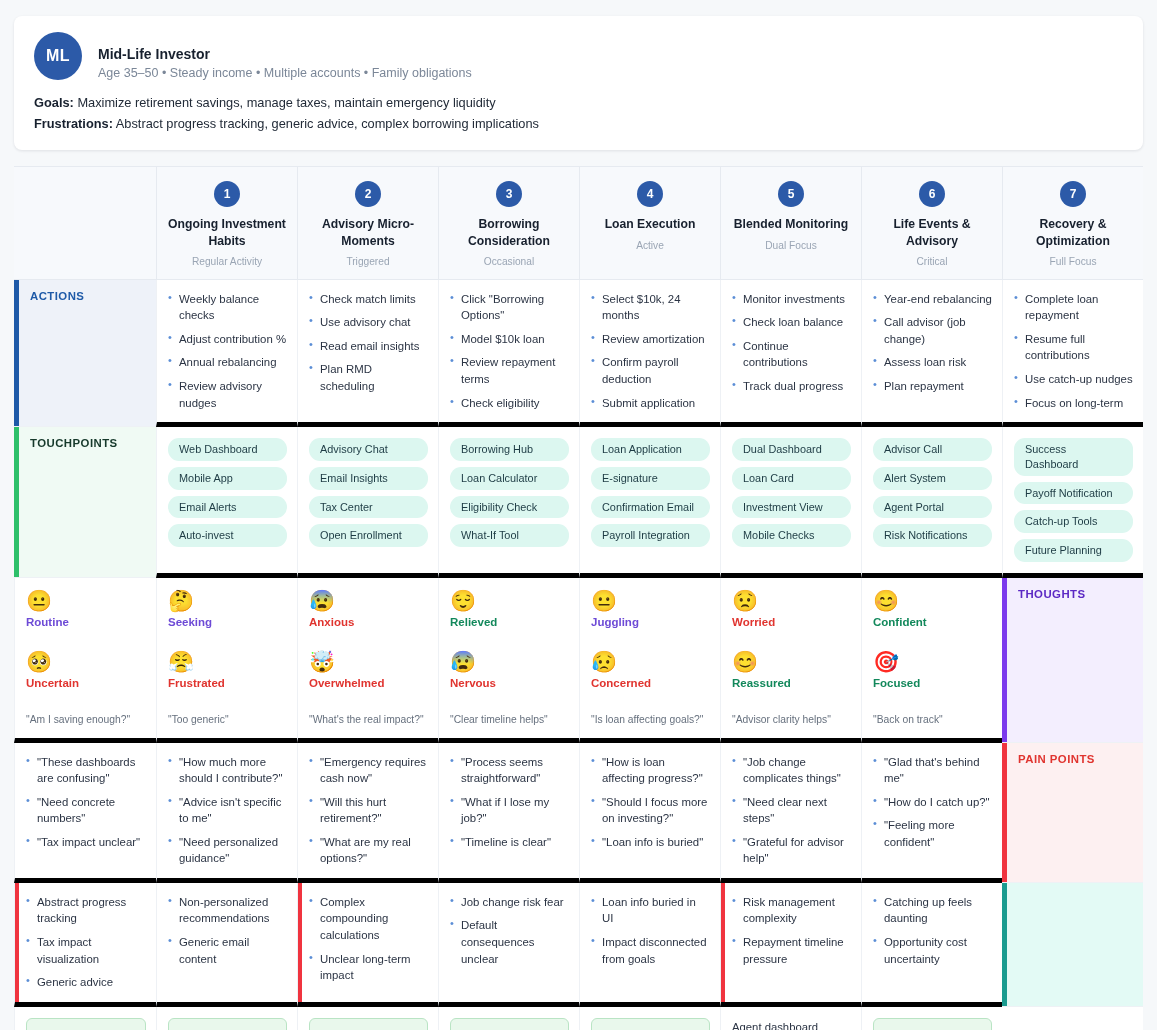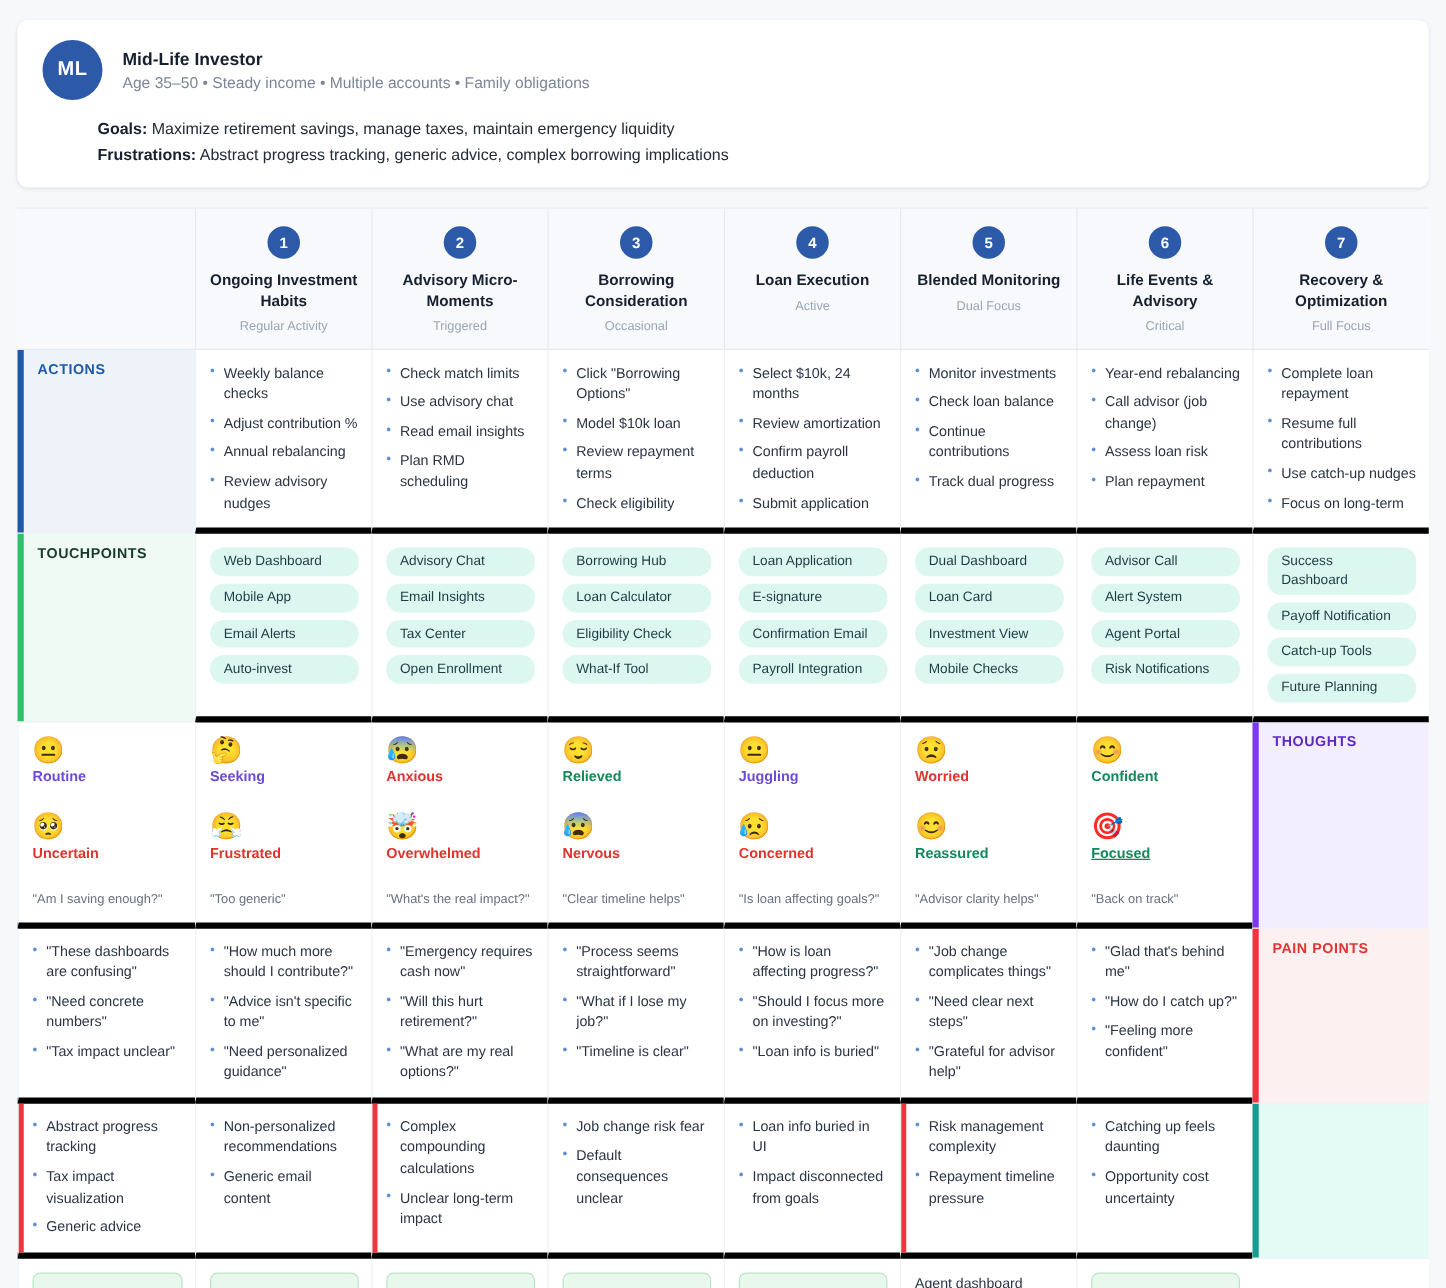--- a/index.html
+++ b/index.html
@@ -13,33 +13,33 @@
   .page { width: 1157px; padding: 16px 14px 0 14px; }
 
   
   .persona-card {
     background: #ffffff;
     border-radius: 8px;
     padding: 16px 20px 16px 20px;
     box-shadow: 0 1px 3px rgba(16,24,40,.10);
     margin-bottom: 16px;
   }
-  .persona-top { display: flex; align-items: center; gap: 16px; }
+  .persona-top { display: flex; align-items: flex-end; gap: 16px; }
   .avatar {
     width: 48px; height: 48px; border-radius: 50%;
     background: #2c5aa8; color: #fff;
     display: flex; align-items: center; justify-content: center;
     font-size: 16px; font-weight: bold; letter-spacing: .5px;
     flex: 0 0 48px;
   }
   .persona-name { font-size: 14px; font-weight: bold; color: #17202e; line-height: 1.25; }
   .persona-meta { font-size: 12.5px; color: #7b8798; margin-top: 3px; }
   .persona-lines { margin-top: 13px; }
   .persona-line { font-size: 12.8px; color: #222b38; line-height: 1.62; }
-  .persona-line b { font-weight: bold; color: #17202e; margin-left: 44px; }
+  .persona-line b { font-weight: bold; color: #17202e; }
 
   
   .grid {
     display: grid;
     grid-template-columns: 142px repeat(7, 1fr);
     background: #ffffff;
     border-top: 1px solid #e6eaf0;
   }
 
   
@@ -381,21 +381,21 @@
         </div>
         <div class="emo-quote">"Advisor clarity helps"</div>
       </div>
       <div class="cell">
         <div class="emo-block">
           <span class="emoji">😊</span>
           <div class="emo-label" style="color: rgb(18, 136, 91);">Confident</div>
         </div>
         <div class="emo-block">
           <span class="emoji">🎯</span>
-          <div class="emo-label" style="color: rgb(18, 136, 91); text-decoration: underline;">Focused</div>
+          <div class="emo-label" style="color: rgb(18, 136, 91);">Focused</div>
         </div>
         <div class="emo-quote">"Back on track"</div>
       </div>
       <div class="row-label" style="--accent: #7c3aed; background: rgb(243, 238, 254); color: rgb(91, 40, 196);">
         <span>THOUGHTS</span>
       </div>
       <div class="cell">
         <ul class="bullets">
           <li>"These dashboards are confusing"</li>
           <li>"Need concrete numbers"</li>

